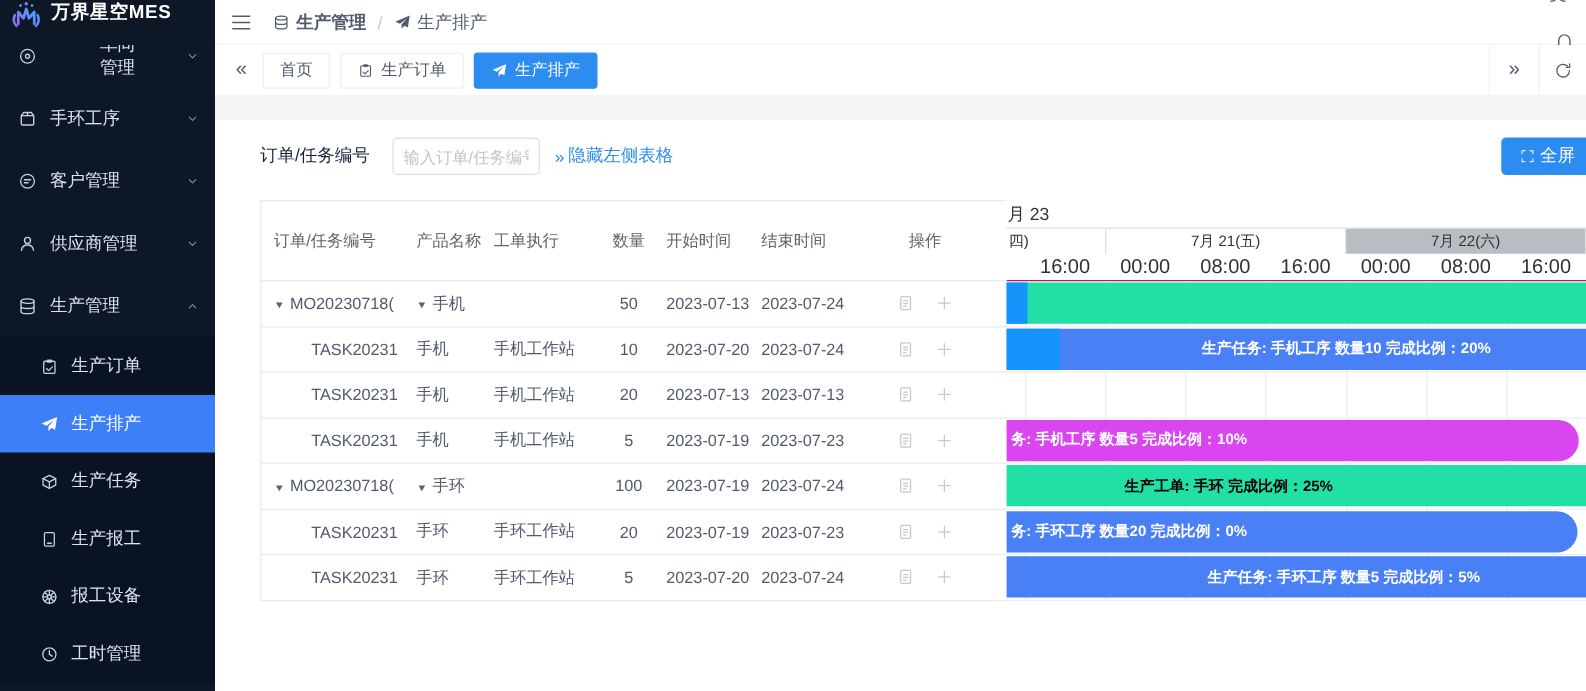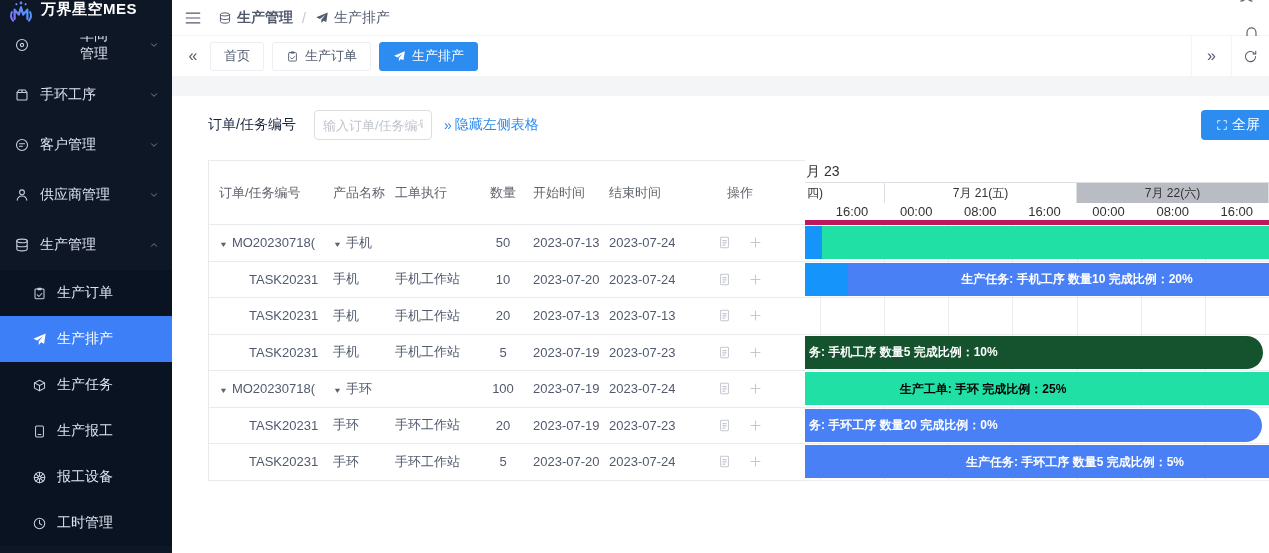--- a/index.html
+++ b/index.html
@@ -84,21 +84,21 @@
   .ops-wrap svg { width:15px; height:15px; display:block; }
 
   
   .gantt { position:absolute; left:633px; top:64px; width:464px; height:321px; overflow:hidden; }
   .g-week { height:22px; position:relative; font-size:14px; color:#303133; }
   .g-week span { position:absolute; left:1px; top:3px; white-space:nowrap; }
   .g-days { height:21px; display:flex; border-top:1px solid #dcdfe3; }
   .g-day { border-right:1px solid #dcdfe3; display:flex; align-items:center; justify-content:center; font-size:12px; color:#303133; overflow:hidden; white-space:nowrap; }
   .g-day.first { justify-content:flex-start; padding-left:2px; }
   .g-day.weekend { background:#b9bcc2; }
-  .g-times { height:22px; display:flex; align-items:center; font-size:13px; color:#303133; border-bottom:5px solid #be185d; }
+  .g-times { height:22px; display:flex; align-items:center; font-size:16px; color:#303133; border-bottom:1px solid #be185d; }
   .g-time { display:flex; align-items:center; justify-content:center; flex:none; }
   .g-body { position:relative; height:256px; }
   .vline { position:absolute; top:0; bottom:0; width:1px; background:#ebedf0; z-index:0; }
   .g-row { height:36.5px; border-bottom:1px solid #ebedf0; position:relative; z-index:1; }
   .g-bar { position:absolute; top:1px; height:33px; overflow:visible; }
   .g-bar.rounded { border-radius:0 16.5px 16.5px 0; overflow:hidden; }
   .g-progress { position:absolute; left:0; top:0; bottom:0; }
   .g-text { position:absolute; top:50%; transform:translateY(-50%); white-space:nowrap; font-size:12px; font-weight:700; z-index:2; }
   .g-text.centered { transform:translate(-50%,-50%); }
 
@@ -573,21 +573,21 @@
             </div>
           </div>
           <div class="g-row">
             <div class="g-bar" style="left:0px;width:470px;background:#4a80f5;">
               <div class="g-progress" style="width:43px;background:#1594fb"></div>
               <span class="g-text centered" style="left:272px;color:#ffffff">生产任务: 手机工序 数量10 完成比例：20%</span>
             </div>
           </div>
           <div class="g-row"></div>
           <div class="g-row">
-            <div class="g-bar rounded" style="left:0px;width:458px;background:#14532d;">
+            <div class="g-bar rounded" style="left:0px;width:458px;background:#d946ef;">
               <span class="g-text" style="left:4px;color:#ffffff">务: 手机工序 数量5 完成比例：10%</span>
             </div>
           </div>
           <div class="g-row">
             <div class="g-bar" style="left:0px;width:470px;background:#21e0a6;">
               <span class="g-text centered" style="left:178px;color:#000000">生产工单: 手环 完成比例：25%</span>
             </div>
           </div>
           <div class="g-row">
             <div class="g-bar rounded" style="left:0px;width:457px;background:#4a80f5;">

